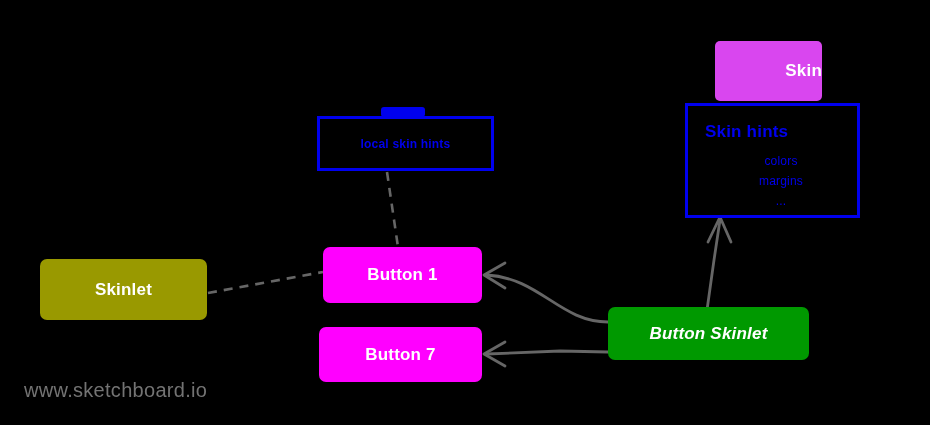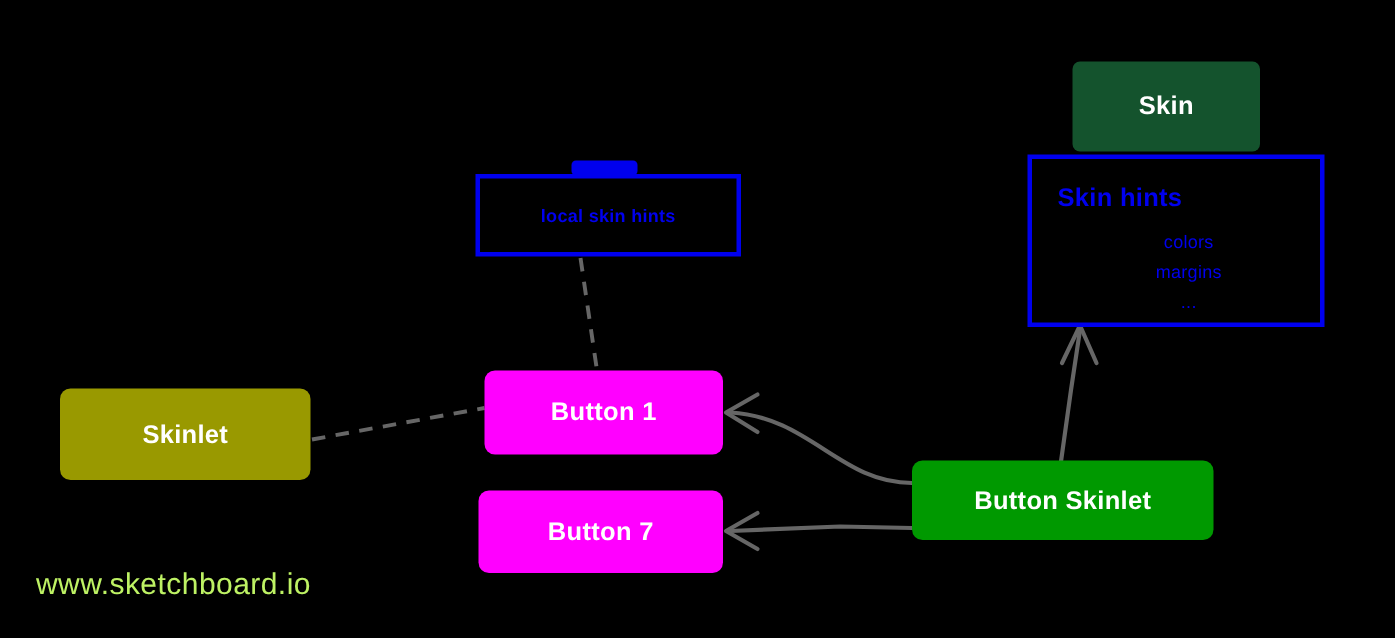--- a/index.html
+++ b/index.html
@@ -62,30 +62,32 @@
     background: #ff00ff;
     font-size: 17px;
   }
   #node-skinlet {
     left: 608px;
     top: 307px;
     width: 201px;
     height: 53px;
     background: #009900;
     font-size: 17px;
+    font-style: italic;
   }
   #node-skin {
     left: 715px;
     top: 41px;
-    width: 125px;
+    width: 107px;
     height: 60px;
-    background: #14532d;
+    background: #d946ef;
     font-size: 17px;
     border-radius: 5px;
     z-index: 4;
+    justify-content: flex-end;
   }
   
   .node-frame {
     border: 3px solid #0000ee;
     background: #000000;
     color: #0000ee;
   }
   #node-local-skin-hints {
     left: 317px;
     top: 116px;
@@ -100,21 +102,21 @@
     top: 107px;
     width: 44px;
     height: 10px;
     background: #0000ee;
     border-radius: 3px;
     z-index: 2;
   }
   #node-skin-hints {
     left: 685px;
     top: 103px;
-    width: 198px;
+    width: 175px;
     height: 115px;
     display: block;
     padding: 16px 0 0 17px;
     z-index: 3;
   }
   #node-skin-hints .sh-title {
     font-size: 17px;
     font-weight: bold;
     color: #0000ee;
     text-align: left;
@@ -126,21 +128,21 @@
     font-weight: normal;
     color: #0000ee;
     text-align: center;
     line-height: 20px;
     letter-spacing: 0.2px;
   }
   #watermark {
     position: absolute;
     left: 24px;
     top: 379px;
-    color: #bef264;
+    color: #737373;
     font-size: 20px;
     font-weight: normal;
     letter-spacing: 0.3px;
     text-align: center;
   }
 </style>
 </head>
 <body>
 
 <div id="canvas">

